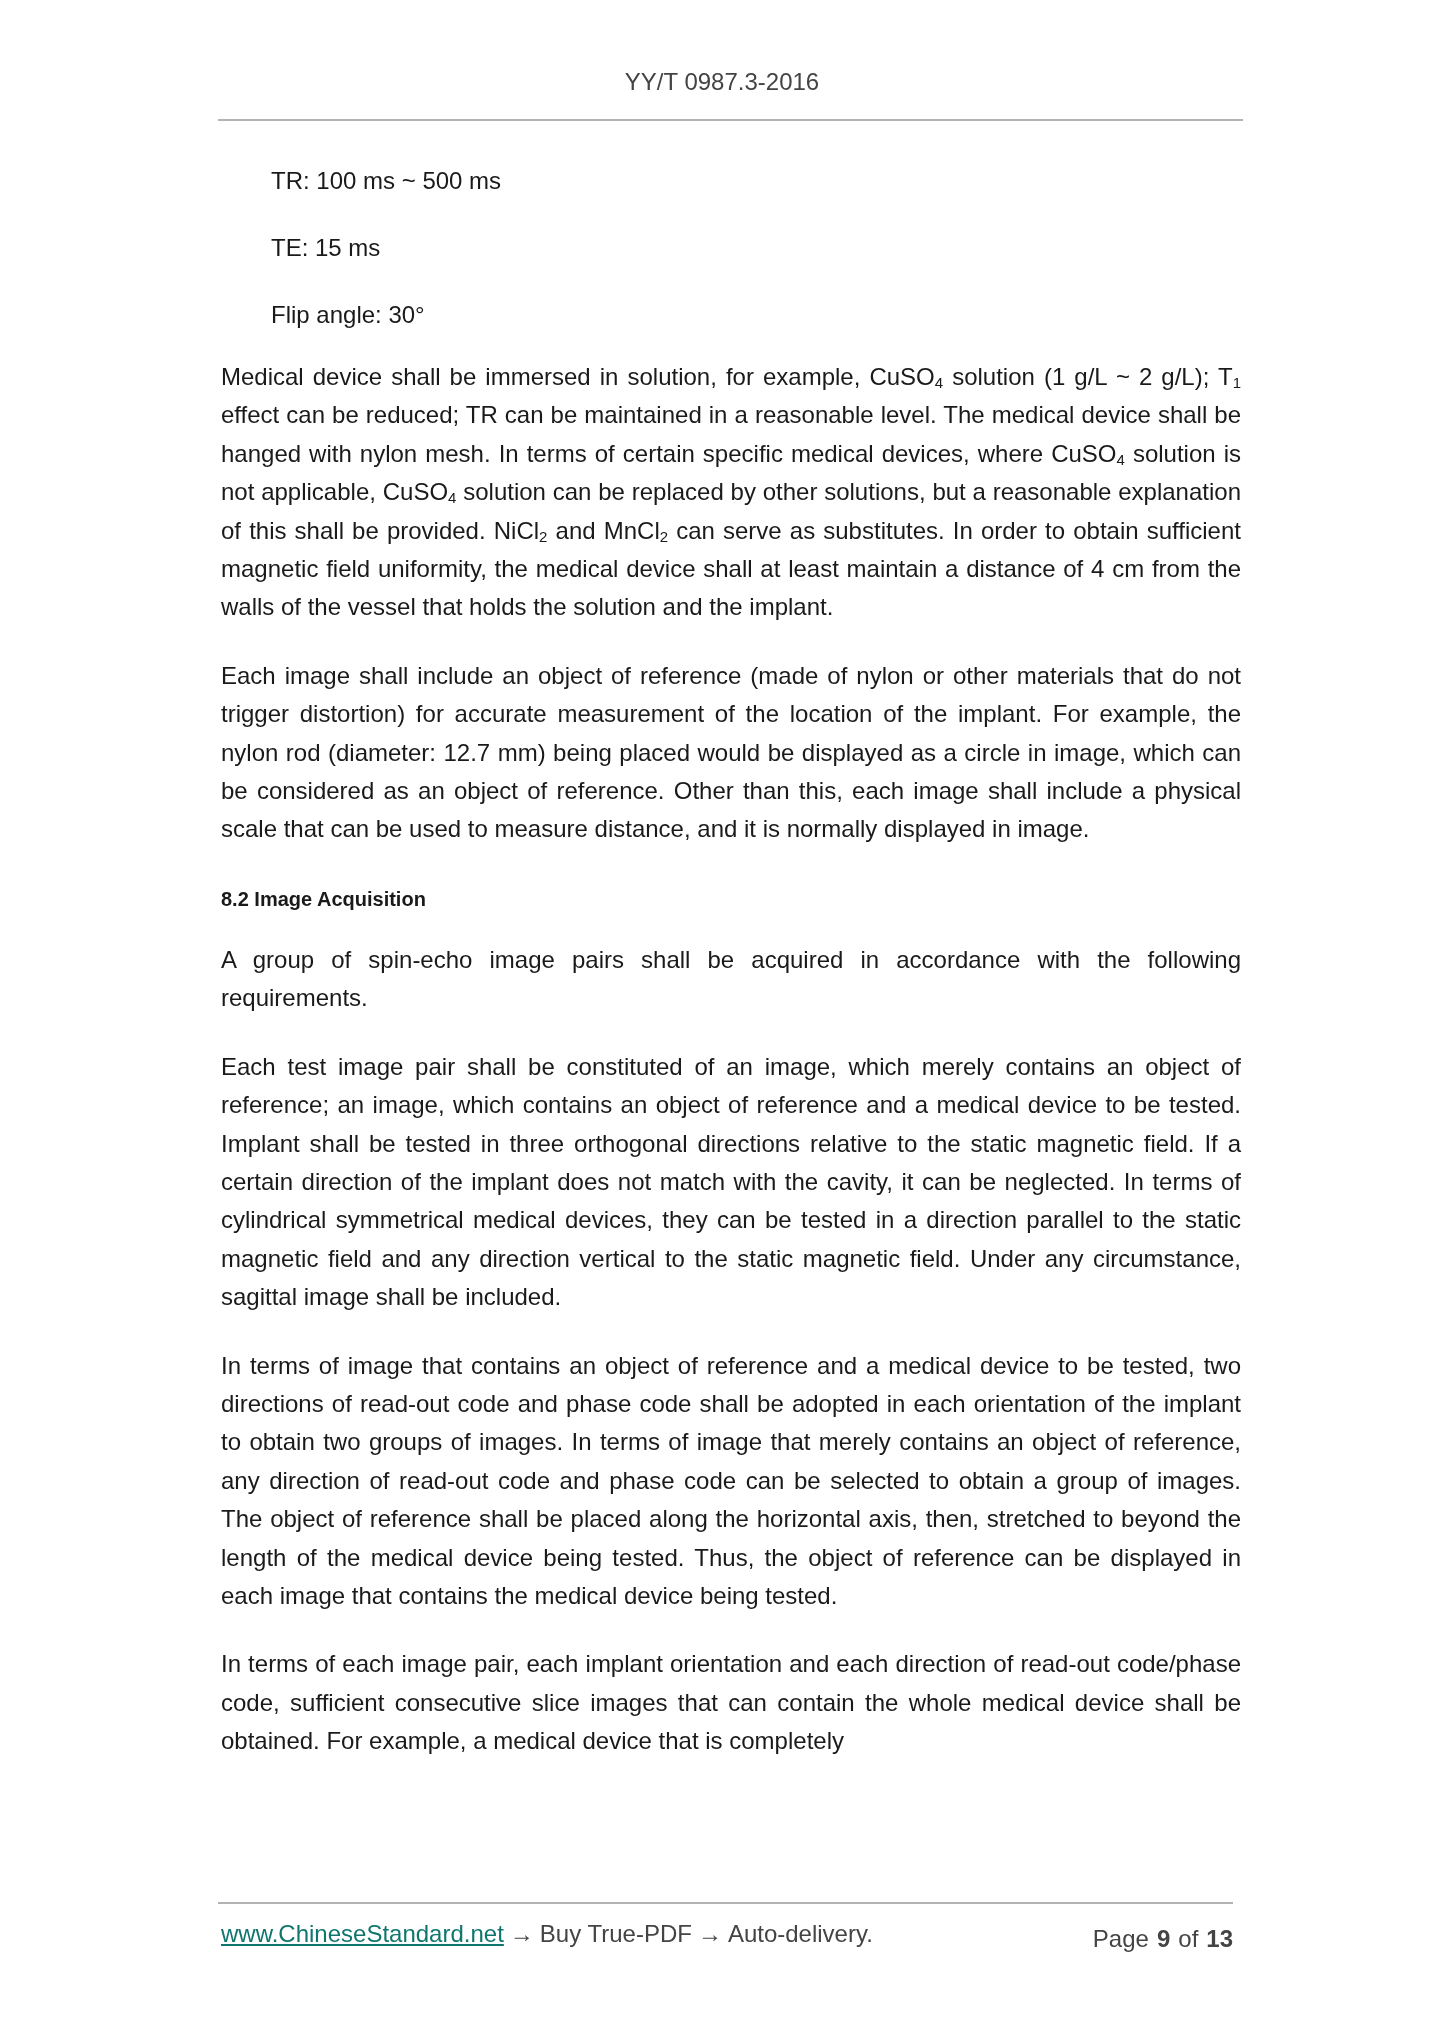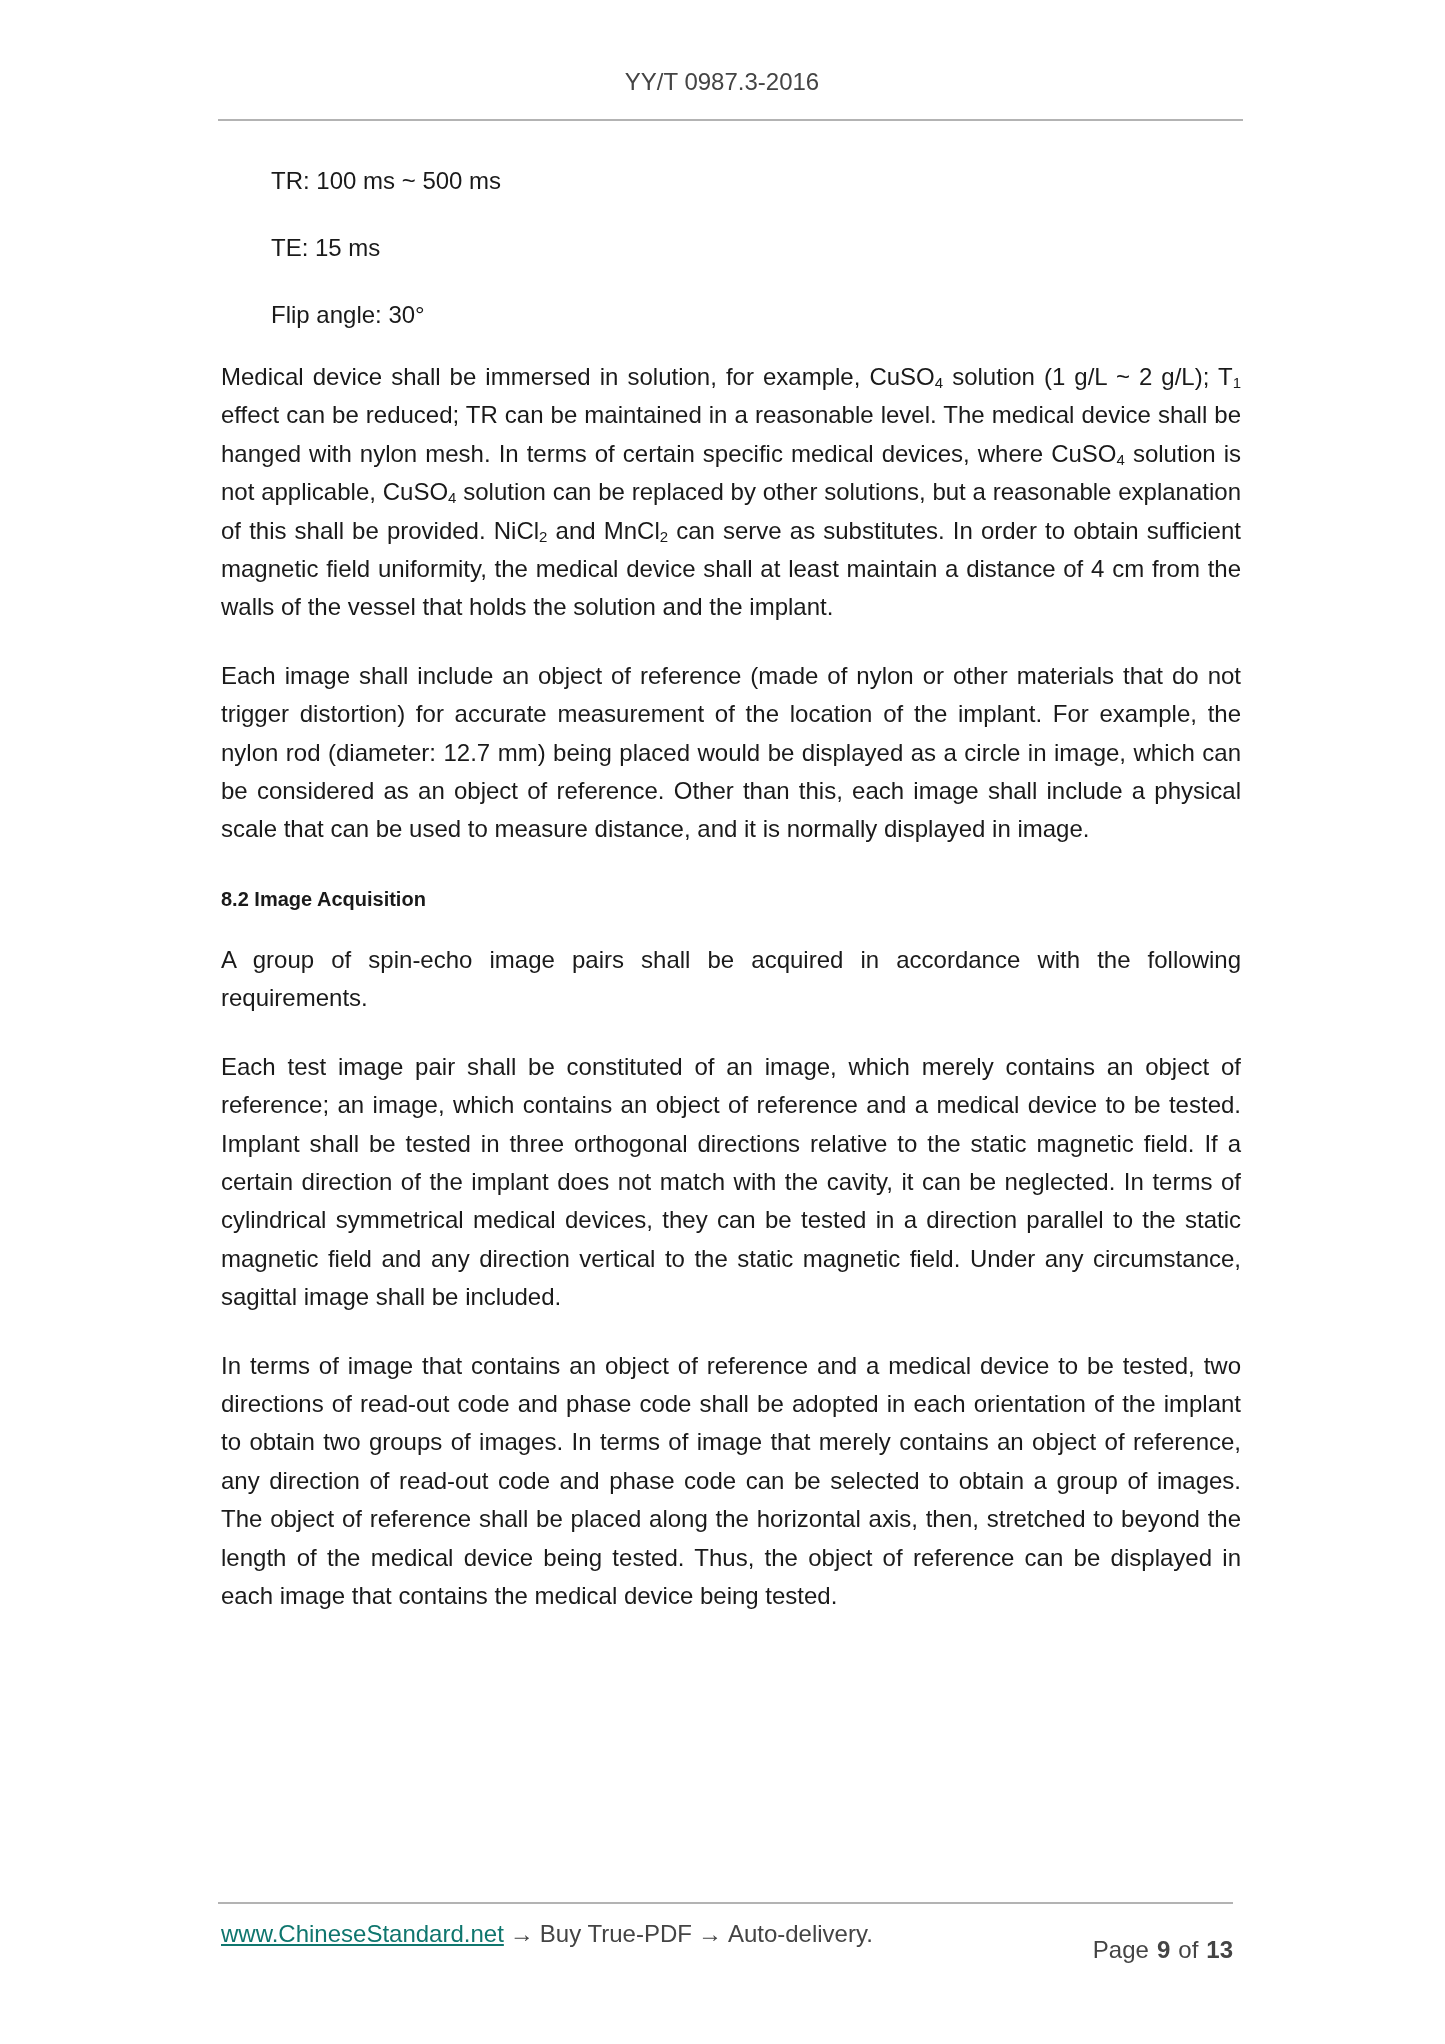--- a/index.html
+++ b/index.html
@@ -12,21 +12,21 @@
   .param { font-size: 24px; line-height: 34px; margin: 0 0 33px 50px; }
   p.body { font-size: 24px; line-height: 38.4px; margin: 0 0 30px 0; text-align: justify; }
   p.body.last { margin-bottom: 0; }
   h2.section { font-size: 20px; font-weight: bold; margin: 4px 0 22px 0; line-height: 40px; }
   sub { font-size: 15px; vertical-align: -3px; line-height: 0; }
   .footer-rule { position: absolute; top: 1902px; left: 218px; width: 1015px; height: 2px; background: #b3b3b3; }
   .footer { position: absolute; top: 1920px; left: 221px; width: 1012px; font-size: 24px; color: #444444; }
   .footer-left { position: absolute; left: 0; top: 0; white-space: nowrap; }
   .footer-link { color: #0f766e; text-decoration: underline; }
   .arrow { margin: 0 6px; }
-  .footer-right { position: absolute; right: 0; top: 16px; white-space: nowrap; margin-left: 16px; }
+  .footer-right { position: absolute; right: 0; top: 5px; white-space: nowrap; margin-left: 16px; }
   .page-num { font-weight: bold; margin: 0 8px; }
   .page-total { font-weight: bold; margin-left: 8px; }
 </style>
 </head>
 <body>
 
 <div class="header-title">YY/T 0987.3-2016</div>
 <div class="header-rule"></div>
 
 <div class="content">
@@ -36,20 +36,21 @@
 
   <p class="body"><span>Medical device shall be immersed in solution, for example, CuSO</span><sub>4</sub><span> solution (1 g/L ~ 2 g/L); T</span><sub>1</sub><span> effect can be reduced; TR can be maintained in a reasonable level. The medical device shall be hanged with nylon mesh. In terms of certain specific medical devices, where CuSO</span><sub>4</sub><span> solution is not applicable, CuSO</span><sub>4</sub><span> solution can be replaced by other solutions, but a reasonable explanation of this shall be provided. NiCl</span><sub>2</sub><span> and MnCl</span><sub>2</sub><span> can serve as substitutes. In order to obtain sufficient magnetic field uniformity, the medical device shall at least maintain a distance of 4 cm from the walls of the vessel that holds the solution and the implant.</span></p>
 
   <p class="body">Each image shall include an object of reference (made of nylon or other materials that do not trigger distortion) for accurate measurement of the location of the implant. For example, the nylon rod (diameter: 12.7 mm) being placed would be displayed as a circle in image, which can be considered as an object of reference. Other than this, each image shall include a physical scale that can be used to measure distance, and it is normally displayed in image.</p>
 
   <h2 class="section">8.2 Image Acquisition</h2>
 
   <p class="body">A group of spin-echo image pairs shall be acquired in accordance with the following requirements.</p>
   <p class="body">Each test image pair shall be constituted of an image, which merely contains an object of reference; an image, which contains an object of reference and a medical device to be tested. Implant shall be tested in three orthogonal directions relative to the static magnetic field. If a certain direction of the implant does not match with the cavity, it can be neglected. In terms of cylindrical symmetrical medical devices, they can be tested in a direction parallel to the static magnetic field and any direction vertical to the static magnetic field. Under any circumstance, sagittal image shall be included.</p>
   <p class="body">In terms of image that contains an object of reference and a medical device to be tested, two directions of read-out code and phase code shall be adopted in each orientation of the implant to obtain two groups of images. In terms of image that merely contains an object of reference, any direction of read-out code and phase code can be selected to obtain a group of images. The object of reference shall be placed along the horizontal axis, then, stretched to beyond the length of the medical device being tested. Thus, the object of reference can be displayed in each image that contains the medical device being tested.</p>
+  <p class="body last">In terms of each image pair, each implant orientation and each direction of read-out code/phase code, sufficient consecutive slice images that can contain the whole medical device shall be obtained. For example, a medical device that is completely</p>
 </div>
 
 <div class="footer-rule"></div>
 <div class="footer">
   <div class="footer-left">
     <span class="footer-link">www.ChineseStandard.net</span><span class="arrow">→</span><span>Buy True-PDF</span><span class="arrow">→</span><span>Auto-delivery.</span>
   </div>
   <div class="footer-right">
     <span>Page</span><span class="page-num">9</span><span>of</span><span class="page-total">13</span>
   </div>

